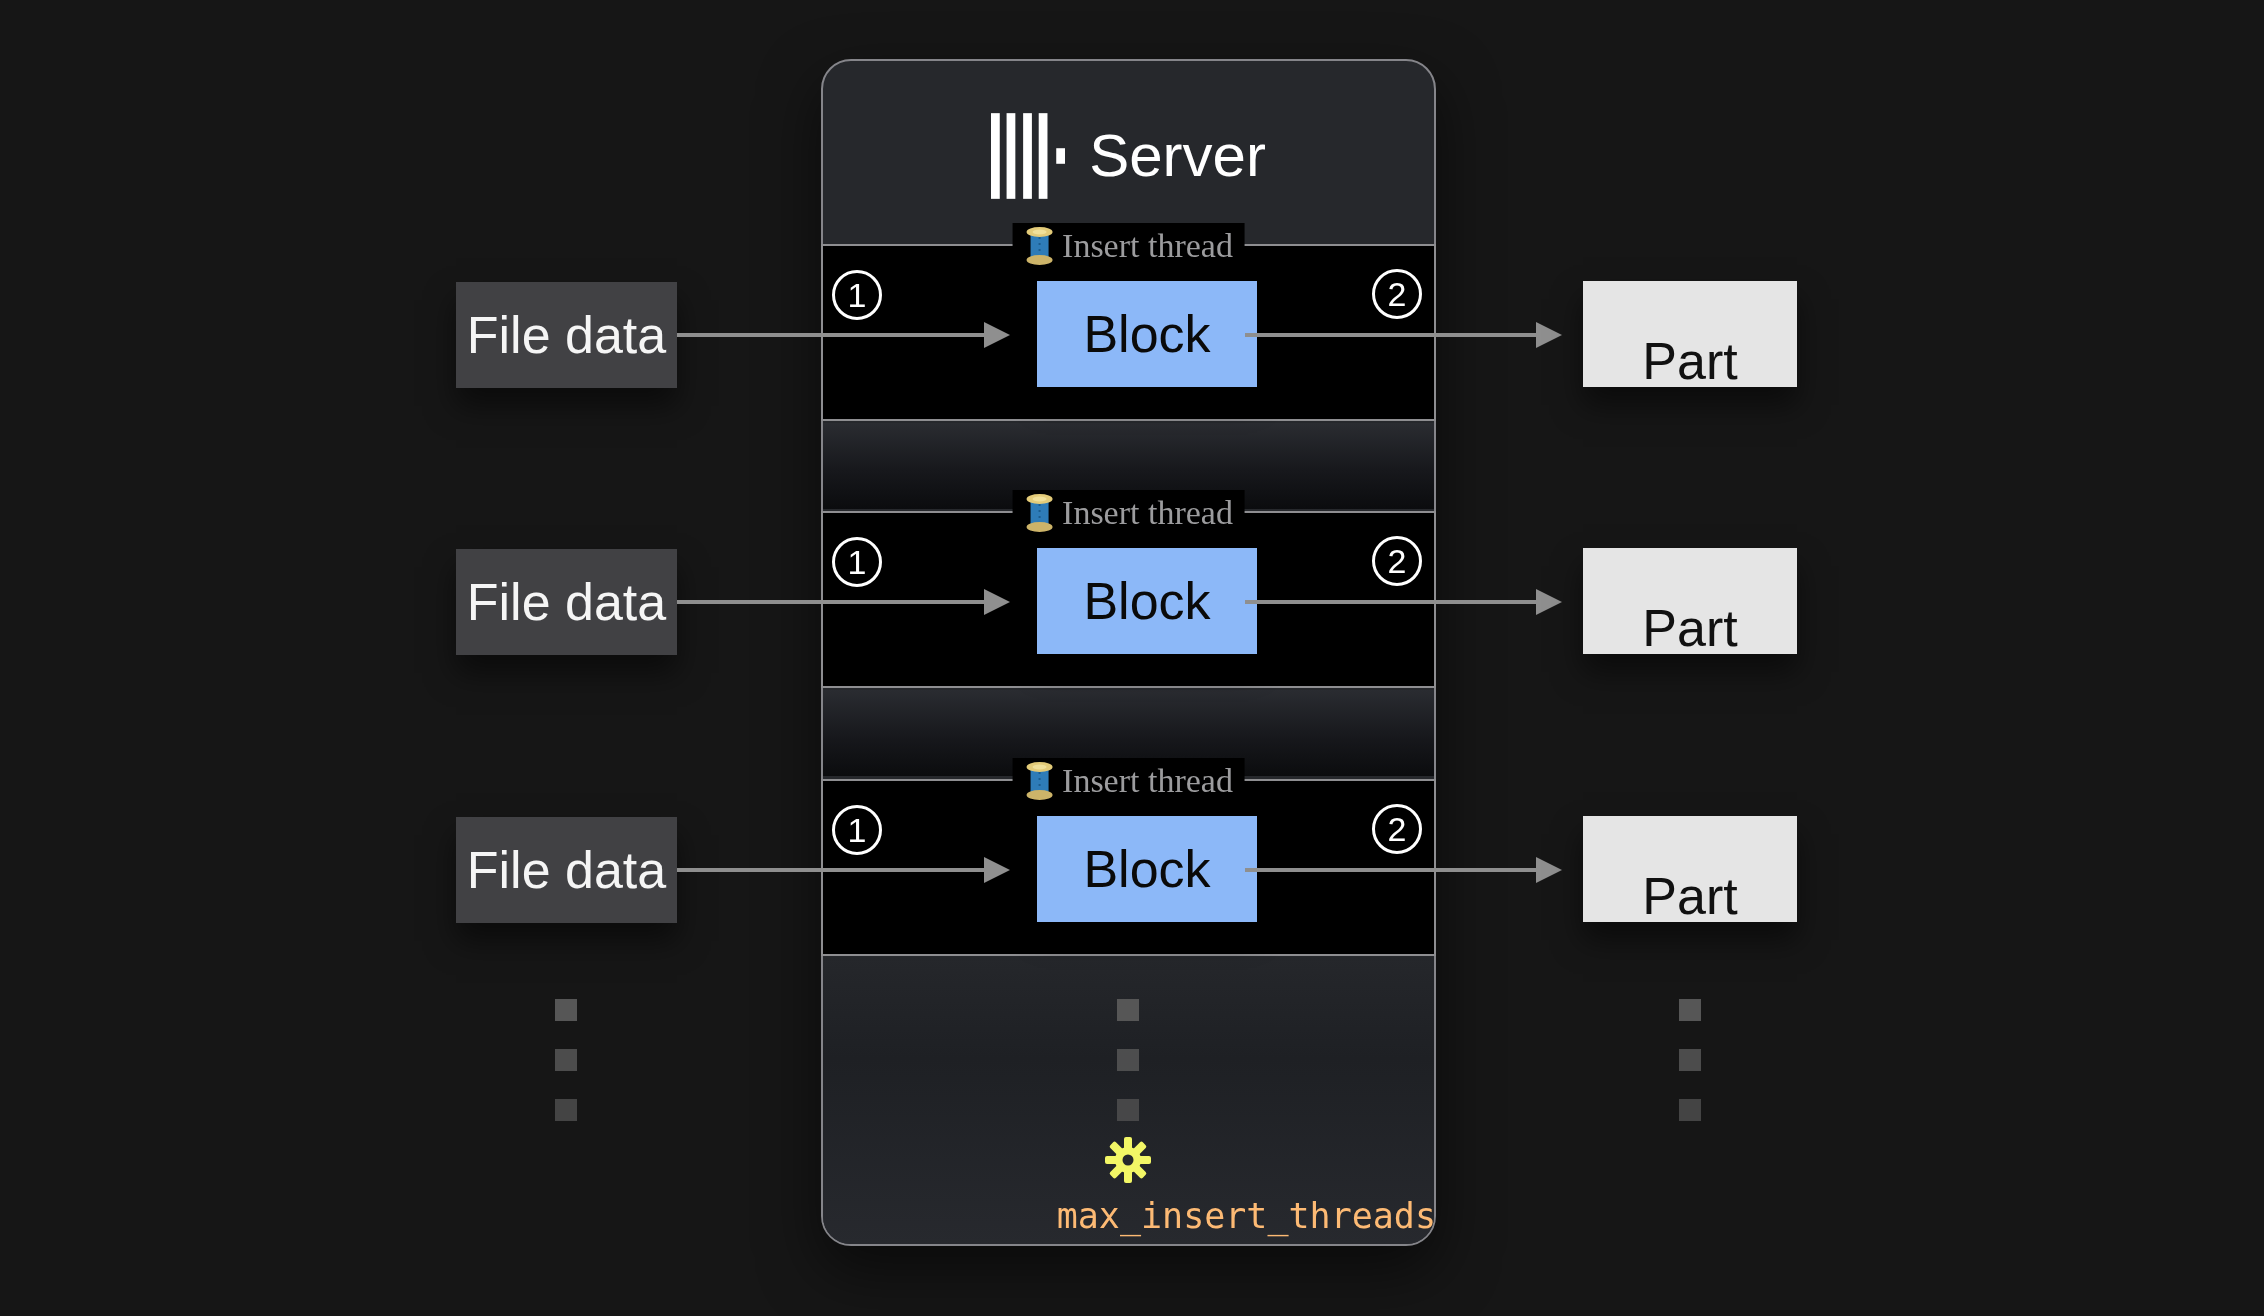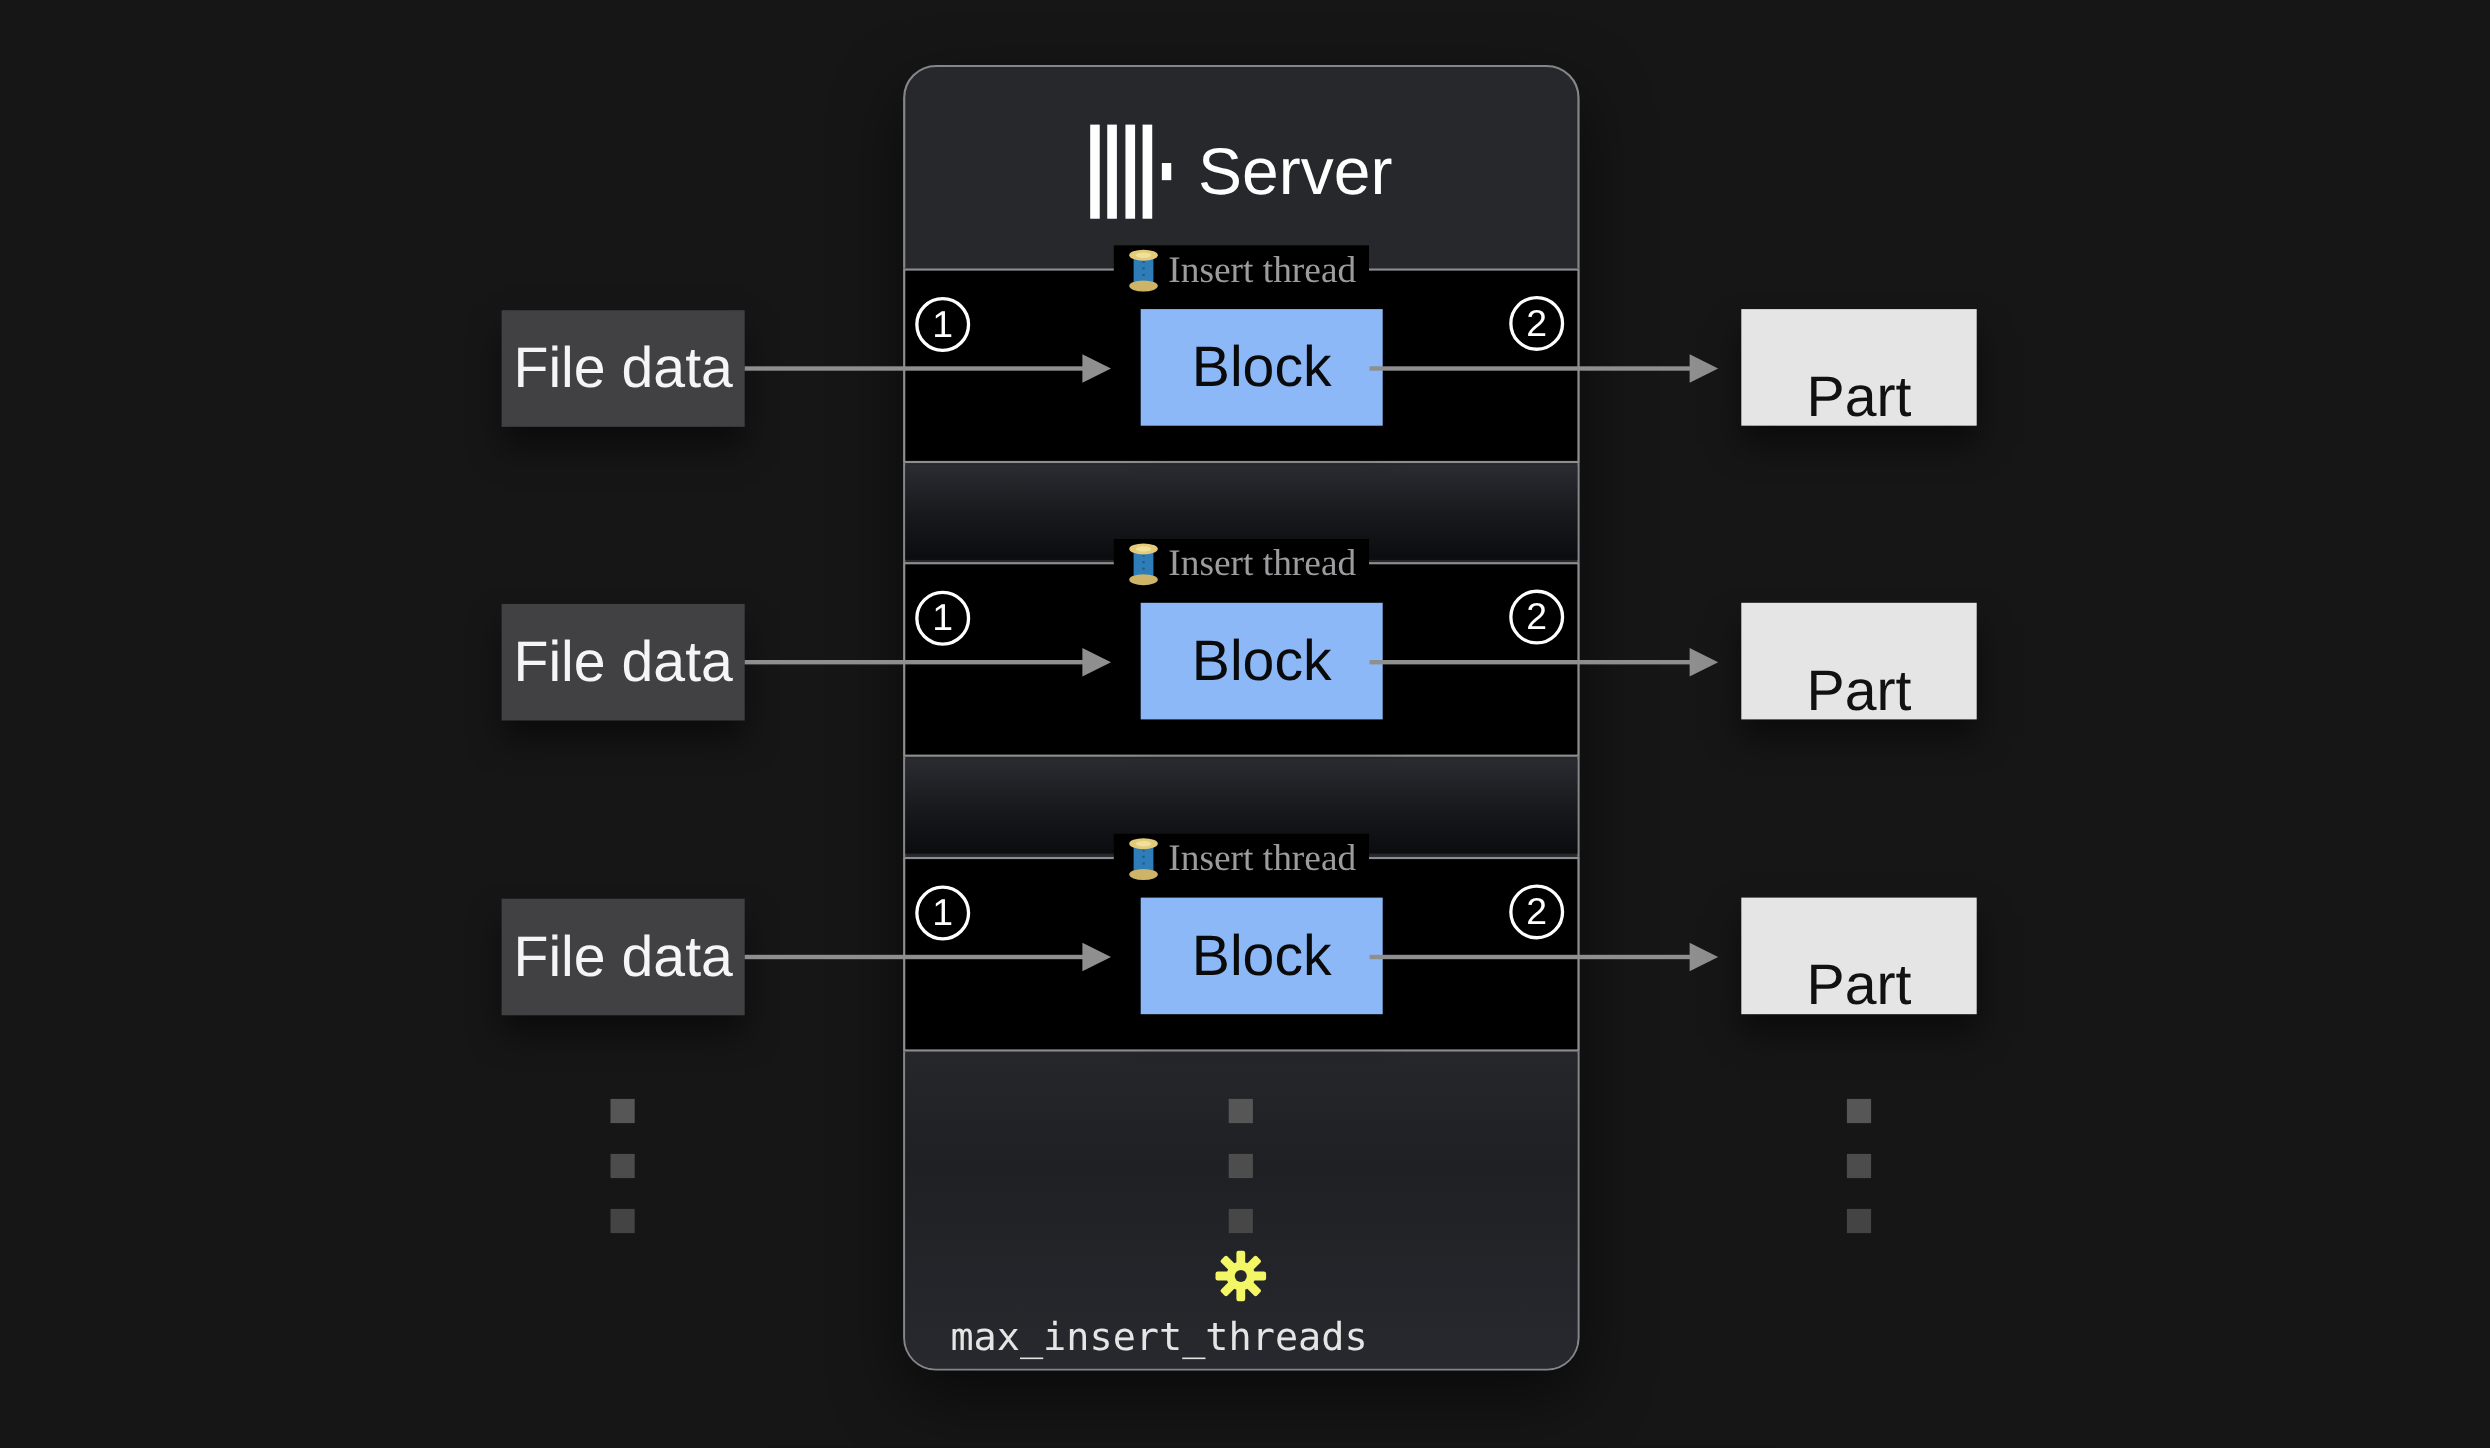--- a/index.html
+++ b/index.html
@@ -95,23 +95,23 @@
   .a-in-head{left:984px;}
   .a-out-line{left:1245px;width:292px;}
   .a-out-head{left:1536px;}
   
   .dot{position:absolute;width:22px;height:22px;background:#565656;}
   .dot.d2{opacity:.85;} .dot.d3{opacity:.72;}
   
   .gear{position:absolute;left:1104px;top:1136px;}
   .setting-label{
     position:absolute;left:821px;top:1196px;width:615px;
-    text-align:left;
+    text-align:right;
     font-family:"DejaVu Sans Mono", monospace;
-    font-size:35px;color:#e5e5e5;margin-left:43px;
+    font-size:35px;color:#fdba74;
   }
 </style>
 </head>
 <body>
 
 <div class="canvas">
 
   <div class="server"></div>
   <div class="row-gap gap1"></div>
   <div class="row-gap gap2"></div>

